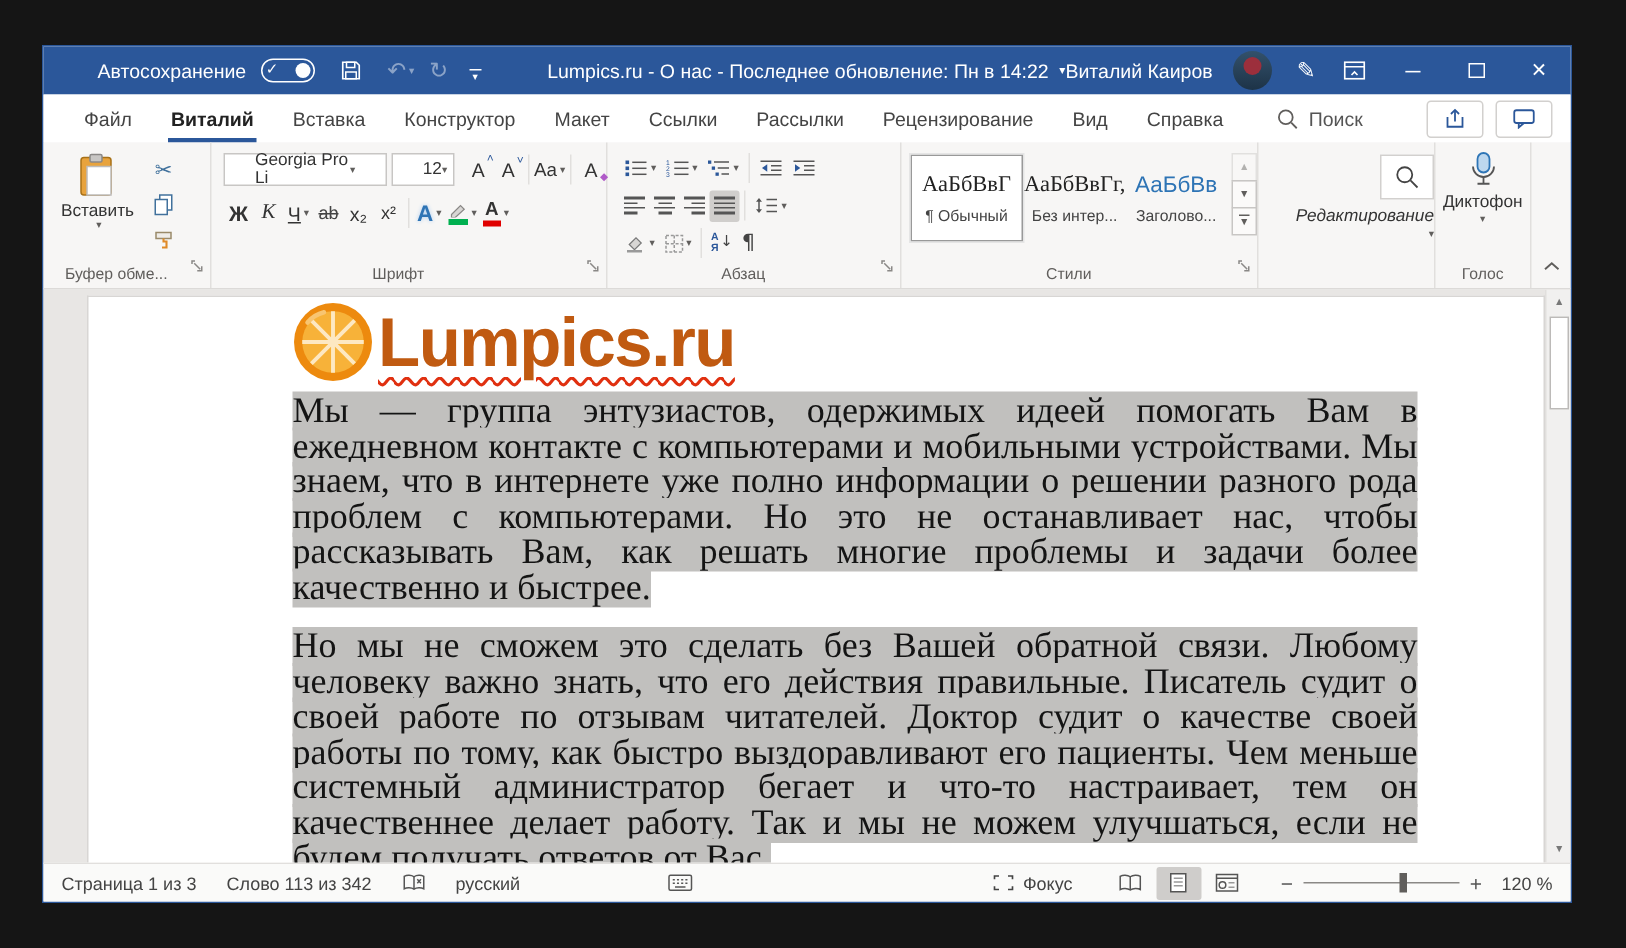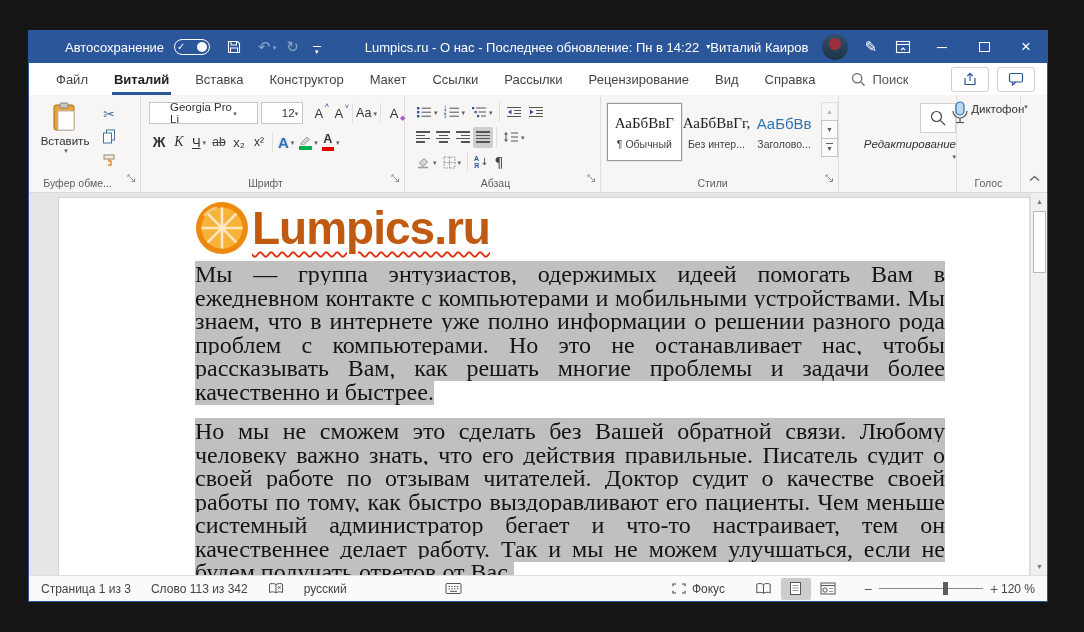--- a/index.html
+++ b/index.html
@@ -171,21 +171,21 @@
   .sb-right { margin-left:auto; display:flex; align-items:center; }
   .sb-focus { display:flex; align-items:center; margin-right:24px; }
   .sb-focus svg { margin-right:6px; }
   .viewbtn { width:30px; height:22px; display:flex; align-items:center; justify-content:center; margin-right:2px; border-radius:2px; }
   .viewbtn.active { background:#cfcdcb; }
   .zoomctl { display:flex; align-items:center; margin-left:16px; }
   .zoom-minus,.zoom-plus { font-size:14px; color:#555; width:14px; text-align:center; }
   .zoom-track { width:104px; height:13px; position:relative; margin:0 4px; }
   .zoom-track .line { position:absolute; left:0; right:0; top:6px; height:1px; background:#8a8886; }
   .zoom-track .thumb { position:absolute; left:62%; top:0; width:5px; height:13px; background:#605e5c; }
-  .zoom-val { }
+  .zoom-val { margin-left:10px; }
 </style>
 </head>
 <body>
 
 <div class="window">
 
   <div class="titlebar">
     <div class="tb-left">
       <span>Автосохранение</span>
       <span class="autosave-toggle">
@@ -566,21 +566,21 @@
         <svg width="18" height="18" viewBox="0 0 18 18">
             <circle cx="7.5" cy="7.5" r="5" fill="none" stroke="#444" stroke-width="1.2"></circle>
             <line x1="11.3" y1="11.3" x2="16" y2="16" stroke="#444" stroke-width="1.2"></line>
           </svg>
       </span>
       <span class="lbl">Редактирование</span>
       <span class="chev">▾</span>
     </div>
 
     <div class="rgroup g-voice">
-      <span style="display:flex;flex-direction:row;">
+      <span style="display:flex;flex-direction:column;align-items:center">
         <svg width="22" height="26" viewBox="0 0 22 26">
             <rect x="7" y="1" width="8" height="13" rx="4" fill="#bdd7ee" stroke="#2e75b6" stroke-width="1.2"></rect>
             <path d="M4 10 a7 7 0 0 0 14 0" fill="none" stroke="#555" stroke-width="1.2"></path>
             <line x1="11" y1="17" x2="11" y2="21" stroke="#555" stroke-width="1.2"></line>
             <line x1="7" y1="21.5" x2="15" y2="21.5" stroke="#555" stroke-width="1.2"></line>
           </svg>
         <span class="lbl">Диктофон</span>
         <span class="chev">▾</span>
       </span>
       <span class="rg-label" style="right:0">Голос</span>

